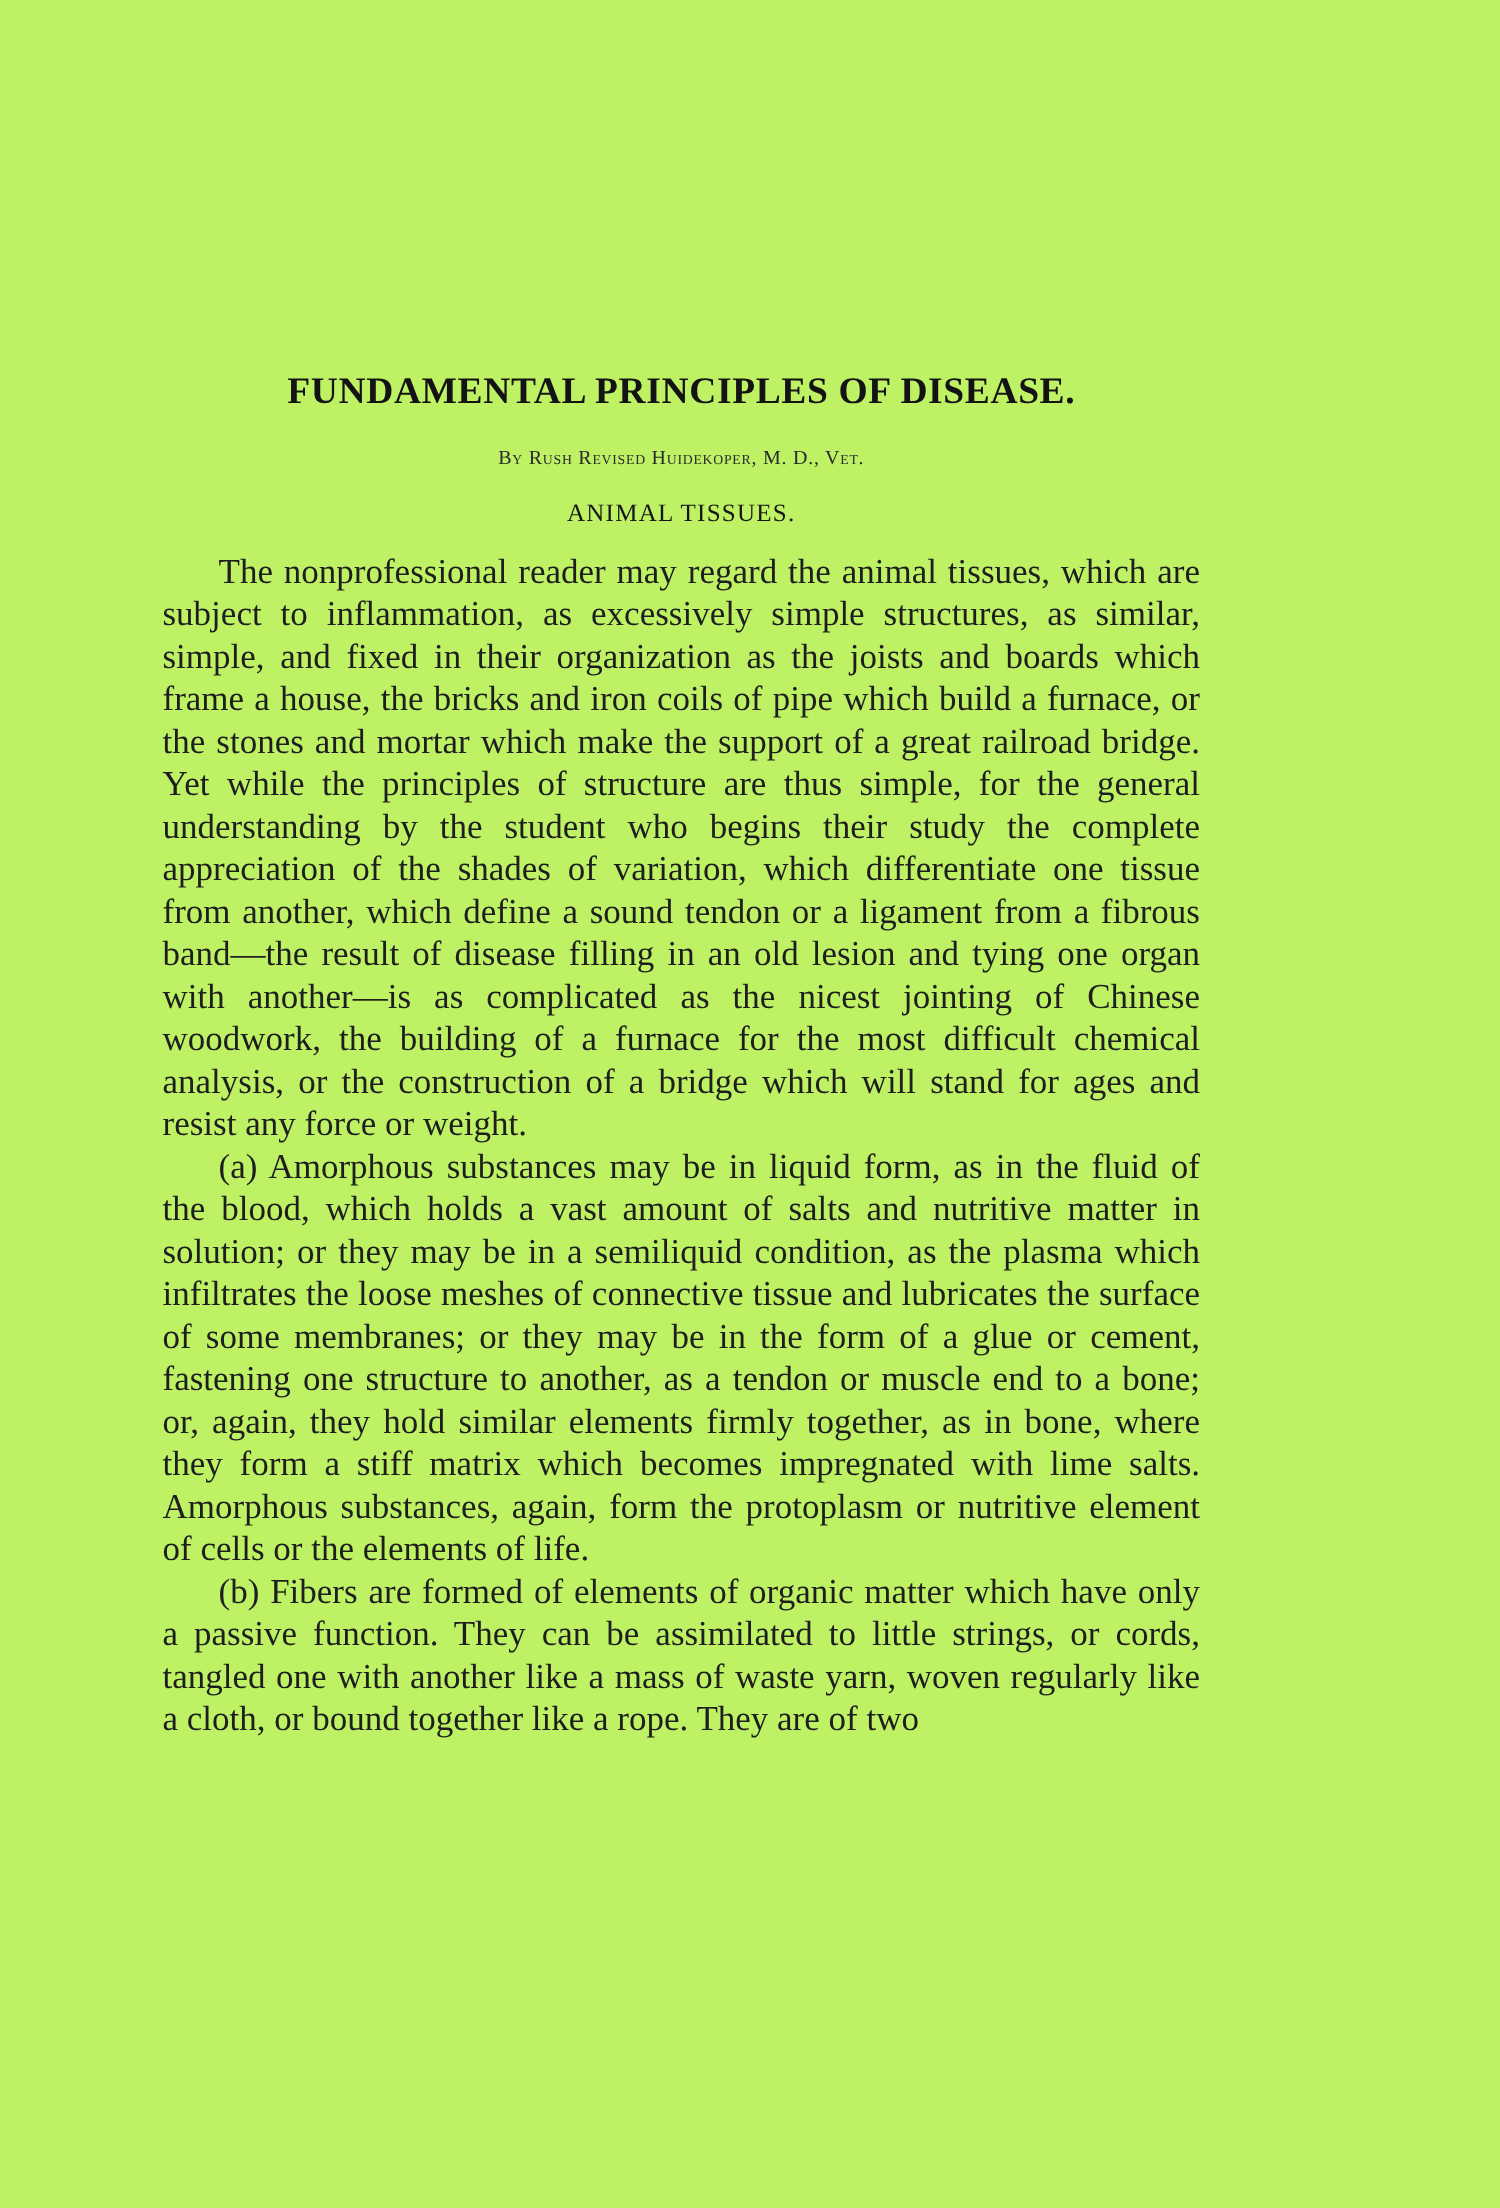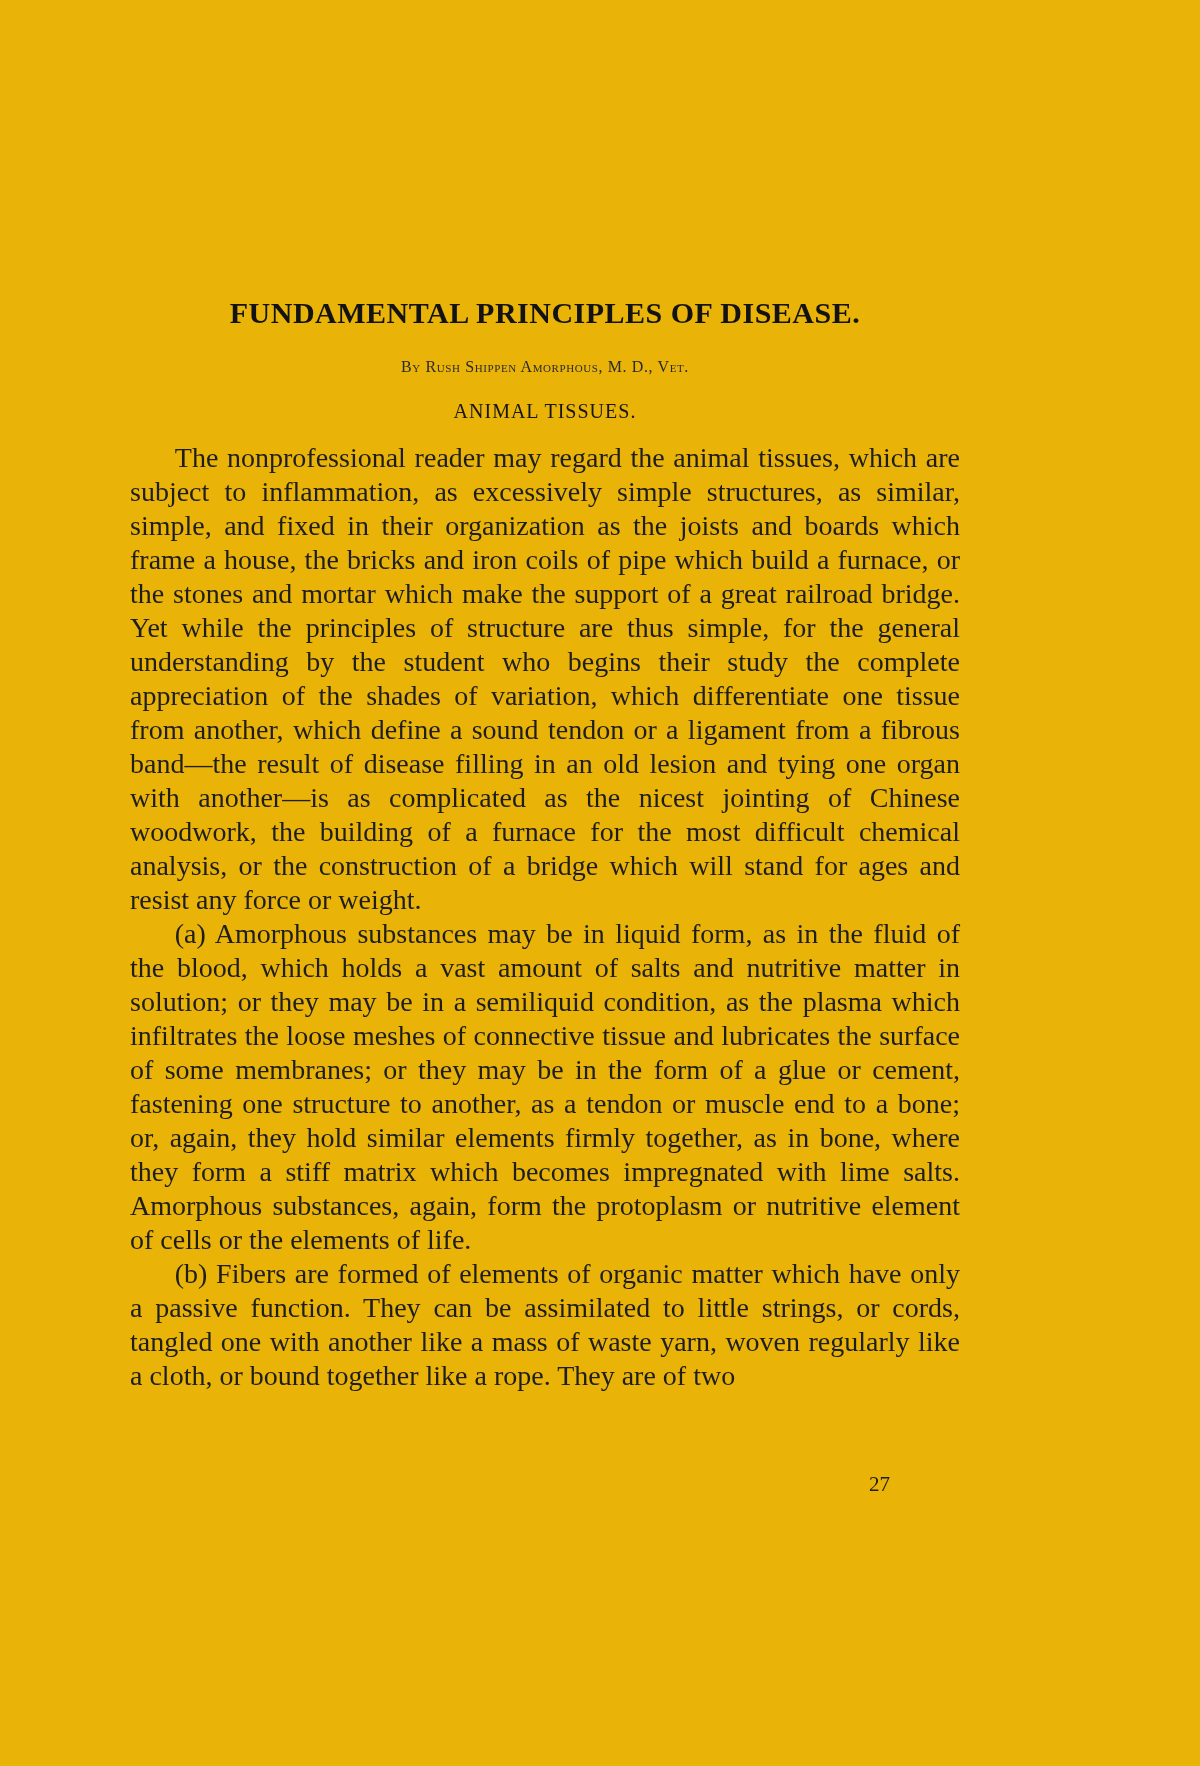--- a/index.html
+++ b/index.html
@@ -4,21 +4,21 @@
 <style>
   html, body {
     margin: 0;
     padding: 0;
     background: #ffffff;
   }
   .page {
     position: relative;
     width: 1200px;
     height: 1766px;
-    background: #eab308;
+    background: #bef264;
     overflow: hidden;
     font-family: "Liberation Serif", "DejaVu Serif", serif;
     color: #1c1c1c;
     box-sizing: border-box;
   }
   .content {
     position: absolute;
     top: 296px;
     left: 130px;
     width: 830px;
@@ -71,26 +71,25 @@
     color: #1e1e1e;
   }
 </style>
 </head>
 <body>
 
 <div class="page">
   <div class="content">
     <h1 class="doc-title">FUNDAMENTAL PRINCIPLES OF DISEASE.</h1>
 
-    <div class="byline">By Rush Shippen Amorphous, M. D., Vet.</div>
+    <div class="byline">By Rush Revised Huidekoper, M. D., Vet.</div>
 
 
     <h2 class="section-heading">ANIMAL TISSUES.</h2>
 
     <div class="body-text">
       <p>The nonprofessional reader may regard the animal tissues, which are subject to inflammation, as excessively simple structures, as similar, simple, and fixed in their organization as the joists and boards which frame a house, the bricks and iron coils of pipe which build a furnace, or the stones and mortar which make the support of a great railroad bridge.  Yet while the principles of structure are thus simple, for the general understanding by the student who begins their study the complete appreciation of the shades of variation, which differentiate one tissue from another, which define a sound tendon or a ligament from a fibrous band—the result of disease filling in an old lesion and tying one organ with another—is as complicated as the nicest jointing of Chinese woodwork, the building of a furnace for the most difficult chemical analysis, or the construction of a bridge which will stand for ages and resist any force or weight.</p>
       <p>(a) Amorphous substances may be in liquid form, as in the fluid of the blood, which holds a vast amount of salts and nutritive matter in solution; or they may be in a semiliquid condition, as the plasma which infiltrates the loose meshes of connective tissue and lubricates the surface of some membranes; or they may be in the form of a glue or cement, fastening one structure to another, as a tendon or muscle end to a bone; or, again, they hold similar elements firmly together, as in bone, where they form a stiff matrix which becomes impregnated with lime salts.  Amorphous substances, again, form the protoplasm or nutritive element of cells or the elements of life.</p>
       <p>(b) Fibers are formed of elements of organic matter which have only a passive function.  They can be assimilated to little strings, or cords, tangled one with another like a mass of waste yarn, woven regularly like a cloth, or bound together like a rope.  They are of two</p>
     </div>
   </div>
 
-  <div class="page-number">27</div>
 </div>
 
 </body></html>

